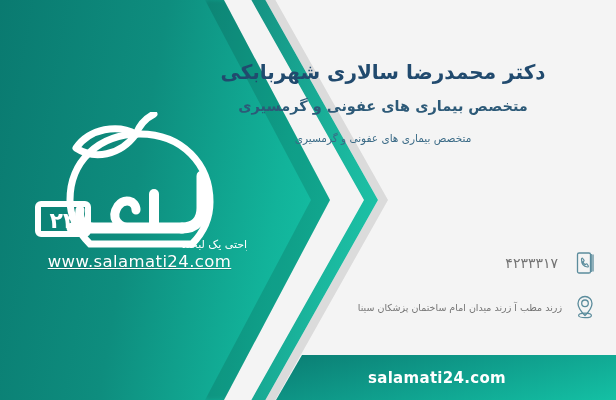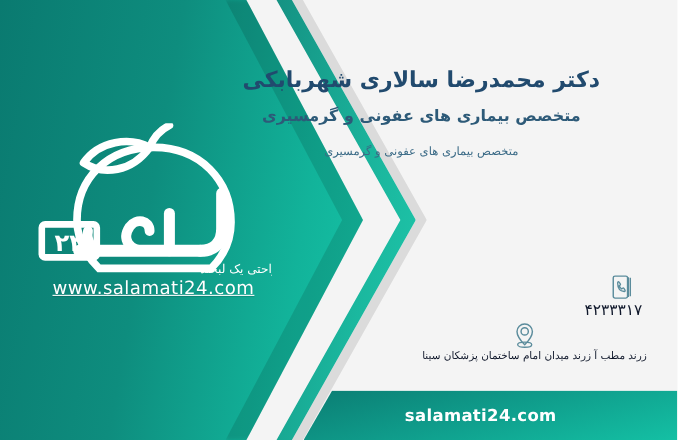--- a/index.html
+++ b/index.html
@@ -122,25 +122,25 @@
     color: #3a6a86;
     font-size: 10.5px;
     direction: rtl;
     white-space: nowrap;
   }
 
   
   .contact-row {
     position: absolute;
     display: flex;
-    flex-direction: column;
+    flex-direction: row;
     align-items: center;
     justify-content: flex-start;
     direction: rtl;
-    color: #0f172a;
+    color: #737373;
   }
   .contact-row .c-icon {
     width: 26px;
     height: 30px;
     flex: 0 0 26px;
     display: flex;
     align-items: center;
     justify-content: center;
   }
   .contact-row .c-text {

